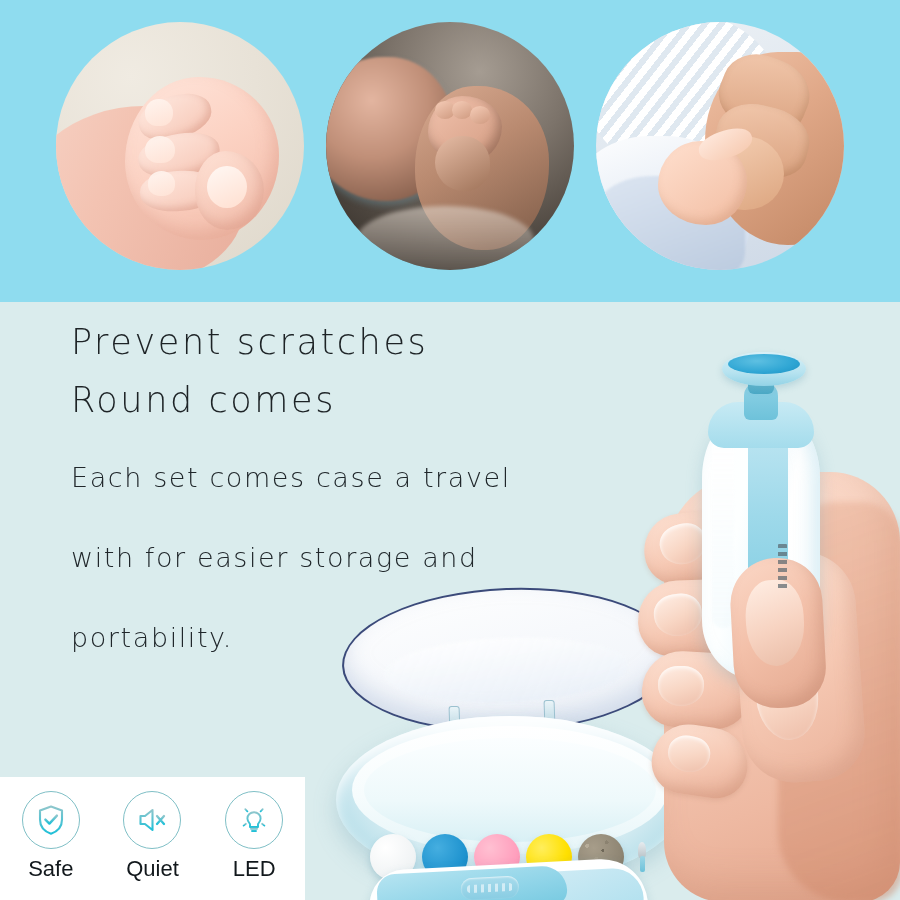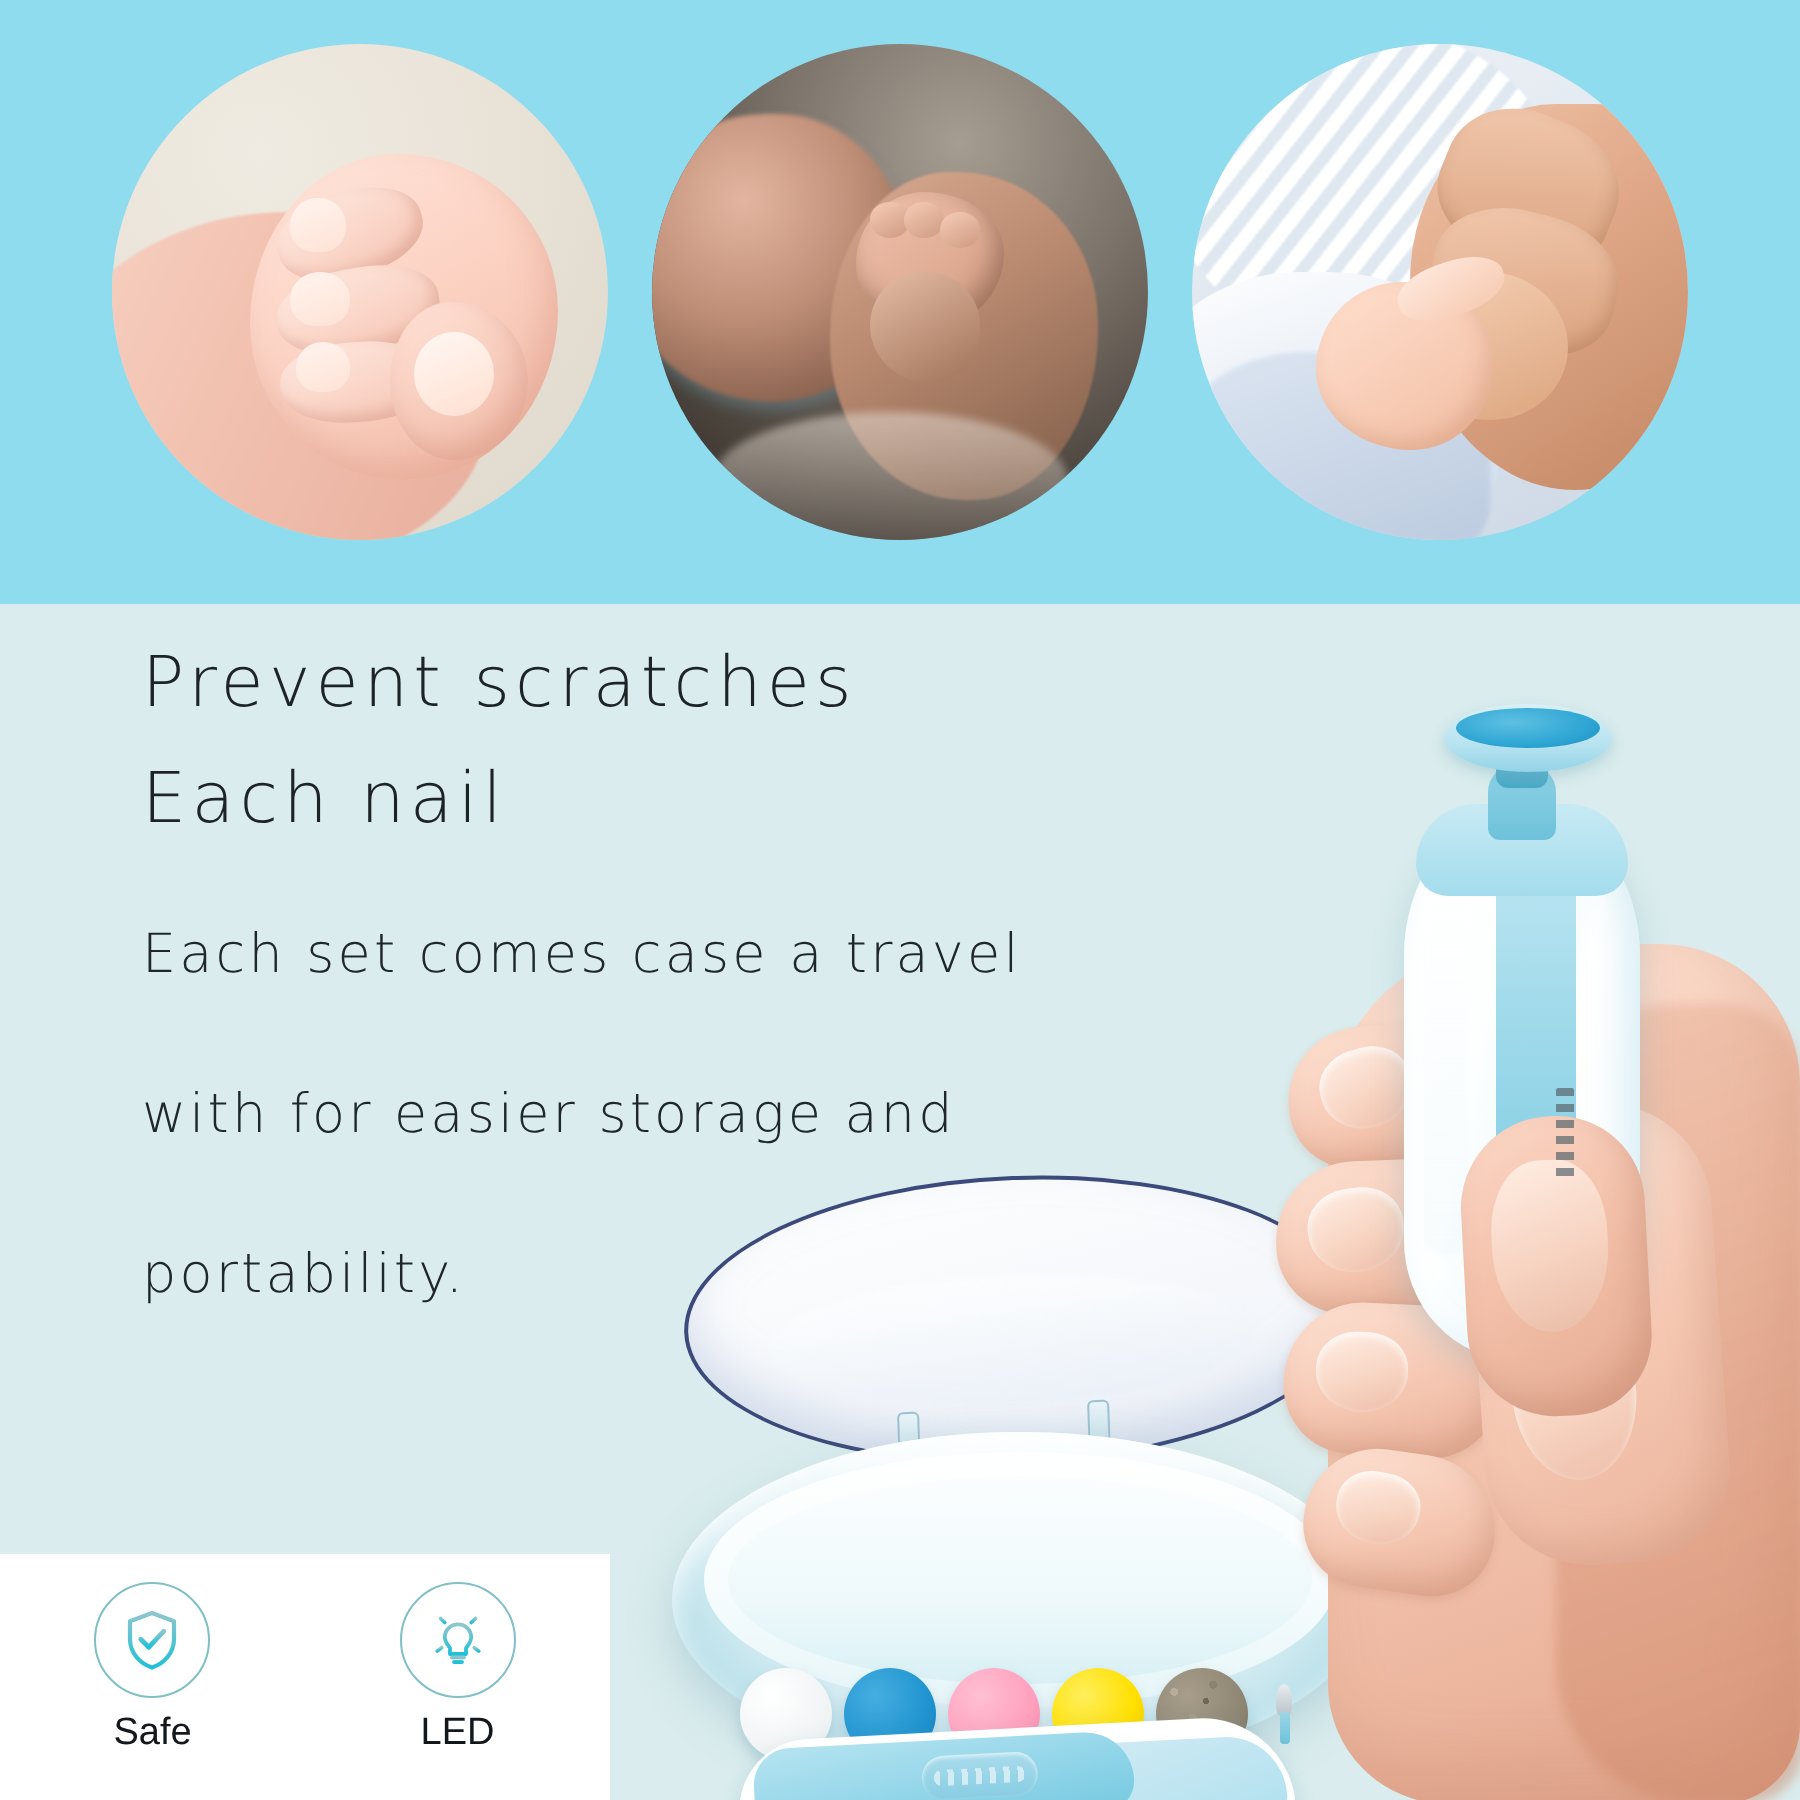--- a/index.html
+++ b/index.html
@@ -407,21 +407,21 @@
     padding-top:14px;box-sizing:border-box;
   }
   .badge{width:92px;text-align:center;}
   .badge-ring{
     width:58px;height:58px;margin:0 auto;border-radius:50%;
     border:1.6px solid #7fbfc6;
     display:flex;align-items:center;justify-content:center;
     box-sizing:border-box;
   }
   .badge-label{
-    margin-top:7px;font-size:19px;color:#12181c;
+    margin-top:7px;font-size:22px;color:#12181c;
     font-family:"Liberation Sans", sans-serif;font-weight:400;
   }
 </style>
 </head>
 <body>
 
 <div id="stage">
 
   <div class="top-band">
 
@@ -466,21 +466,21 @@
         <div class="baby-fing"></div>
       </div>
     </div>
 
   </div>
 
   <div class="bottom-band"></div>
 
   <div class="copy">
     <div class="headline h1">Prevent scratches</div>
-    <div class="headline h2">Each nail</div>
+    <div class="headline h2">Round comes</div>
     <div class="body-line b1">Each set comes case a travel</div>
     <div class="body-line b2">with for easier storage and</div>
     <div class="body-line b3">portability.</div>
   </div>
 
   <div class="case">
     <div class="case-lid">
       <div class="lid-gloss"></div>
     </div>
     <div class="lid-hinge hinge-l"></div>
@@ -569,20 +569,35 @@
               <stop offset="100%" stop-color="#1fc0d8"></stop>
             </linearGradient>
           </defs>
           <path d="M17 3.5 L28 7.6 V16.5 C28 23.6 23.1 28.6 17 30.8 C10.9 28.6 6 23.6 6 16.5 V7.6 Z" fill="none" stroke="url(#tealA)" stroke-width="2.1" stroke-linejoin="round"></path>
           <path d="M11.4 16.6 L15.4 20.6 L22.9 12.6" fill="none" stroke="url(#tealA)" stroke-width="2.4" stroke-linecap="round" stroke-linejoin="round"></path>
         </svg>
       </div>
       <div class="badge-label">Safe</div>
     </div>
 
+    <div class="badge">
+      <div class="badge-ring">
+        <svg width="34" height="34" viewBox="0 0 34 34">
+          <defs>
+            <linearGradient id="tealB" x1="0" y1="0" x2="0" y2="1">
+              <stop offset="0%" stop-color="#8ec6cc"></stop>
+              <stop offset="100%" stop-color="#1fc0d8"></stop>
+            </linearGradient>
+          </defs>
+          <path d="M5.5 13 H10 L17.5 7 V27 L10 21 H5.5 Z" fill="none" stroke="url(#tealB)" stroke-width="2.1" stroke-linejoin="round"></path>
+          <path d="M22 13 L29 21 M29 13 L22 21" fill="none" stroke="url(#tealB)" stroke-width="2.3" stroke-linecap="round"></path>
+        </svg>
+      </div>
+      <div class="badge-label">Quiet</div>
+    </div>
 
     <div class="badge">
       <div class="badge-ring">
         <svg width="34" height="34" viewBox="0 0 34 34">
           <defs>
             <linearGradient id="tealC" x1="0" y1="0" x2="0" y2="1">
               <stop offset="0%" stop-color="#8ec6cc"></stop>
               <stop offset="100%" stop-color="#1fc0d8"></stop>
             </linearGradient>
           </defs>

